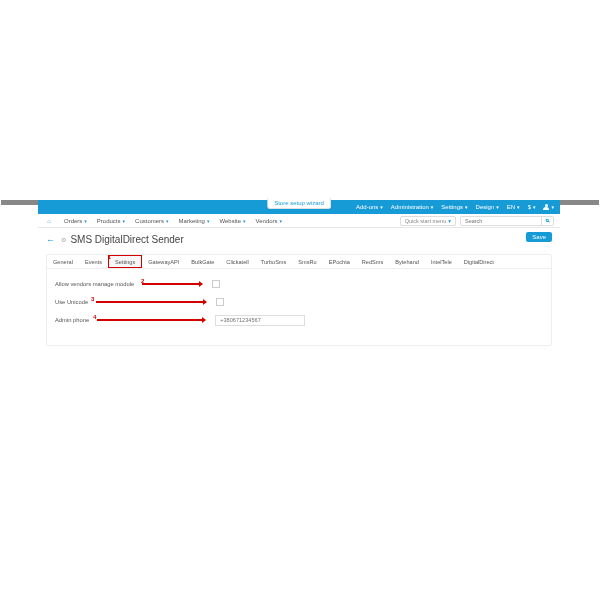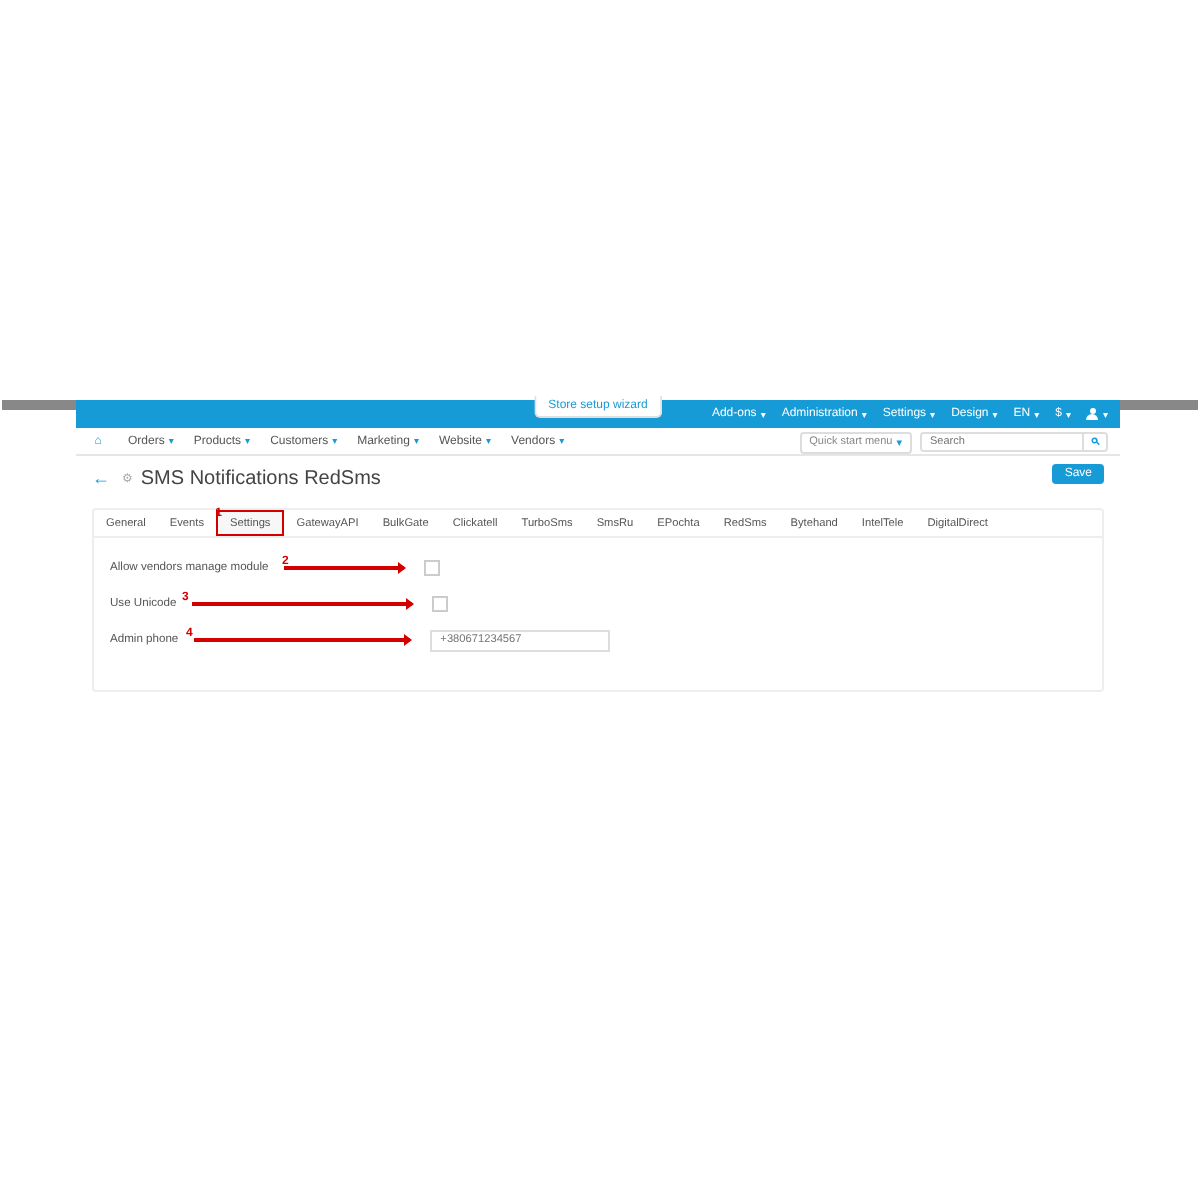--- a/index.html
+++ b/index.html
@@ -128,21 +128,21 @@
                 <path d="M6 2a4 4 0 1 0 2.5 7.1l3.2 3.2 1.4-1.4-3.2-3.2A4 4 0 0 0 6 2zm0 2a2 2 0 1 1 0 4 2 2 0 0 1 0-4z"></path>
               </svg>
         </span>
       </span>
     </div>
   </div>
 
   <div class="titlebar">
     <span class="back">←</span>
     <span class="gear">⚙</span>
-    <span class="ptitle">SMS Notifications RedSms</span>
+    <span class="ptitle">SMS DigitalDirect Sender</span>
     <span class="savebtn">Save</span>
   </div>
 
   <div class="card">
     <div class="tabs">
       <div class="tab">General</div>
       <div class="tab" style="position:relative">
         <span>Events</span>
         <span class="num" style="right:-3px;top:-1px">1</span>
       </div>

